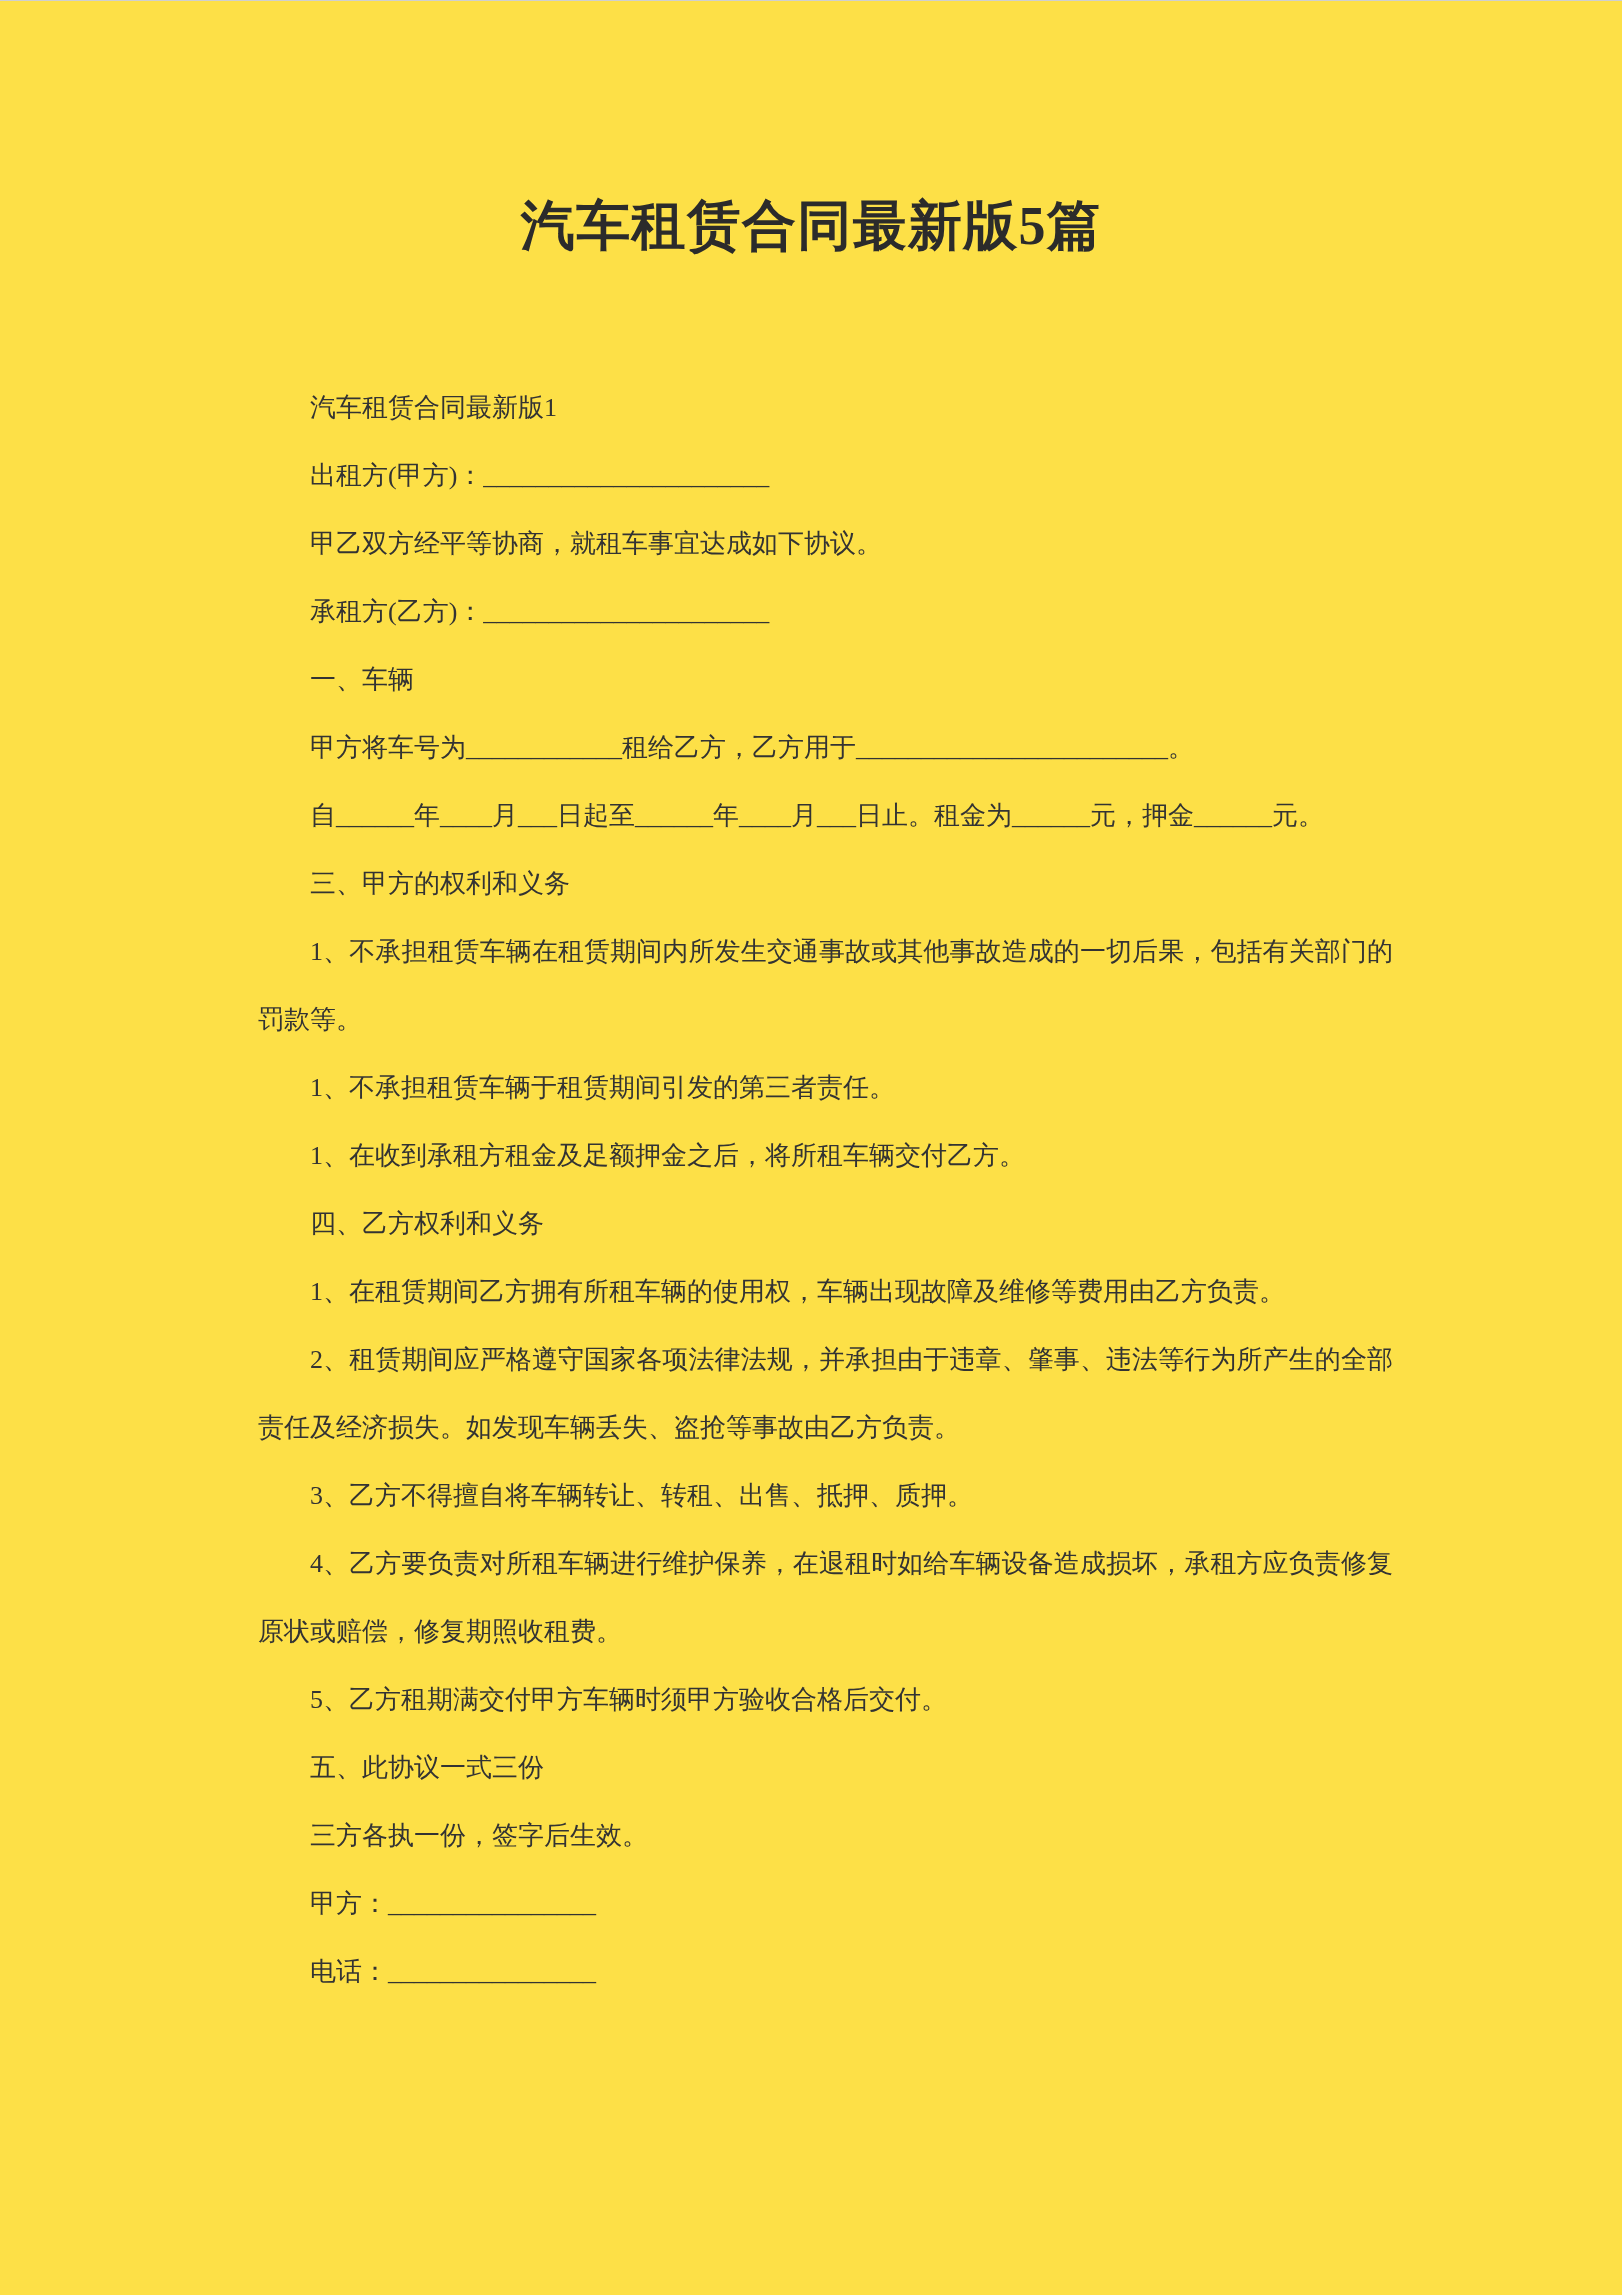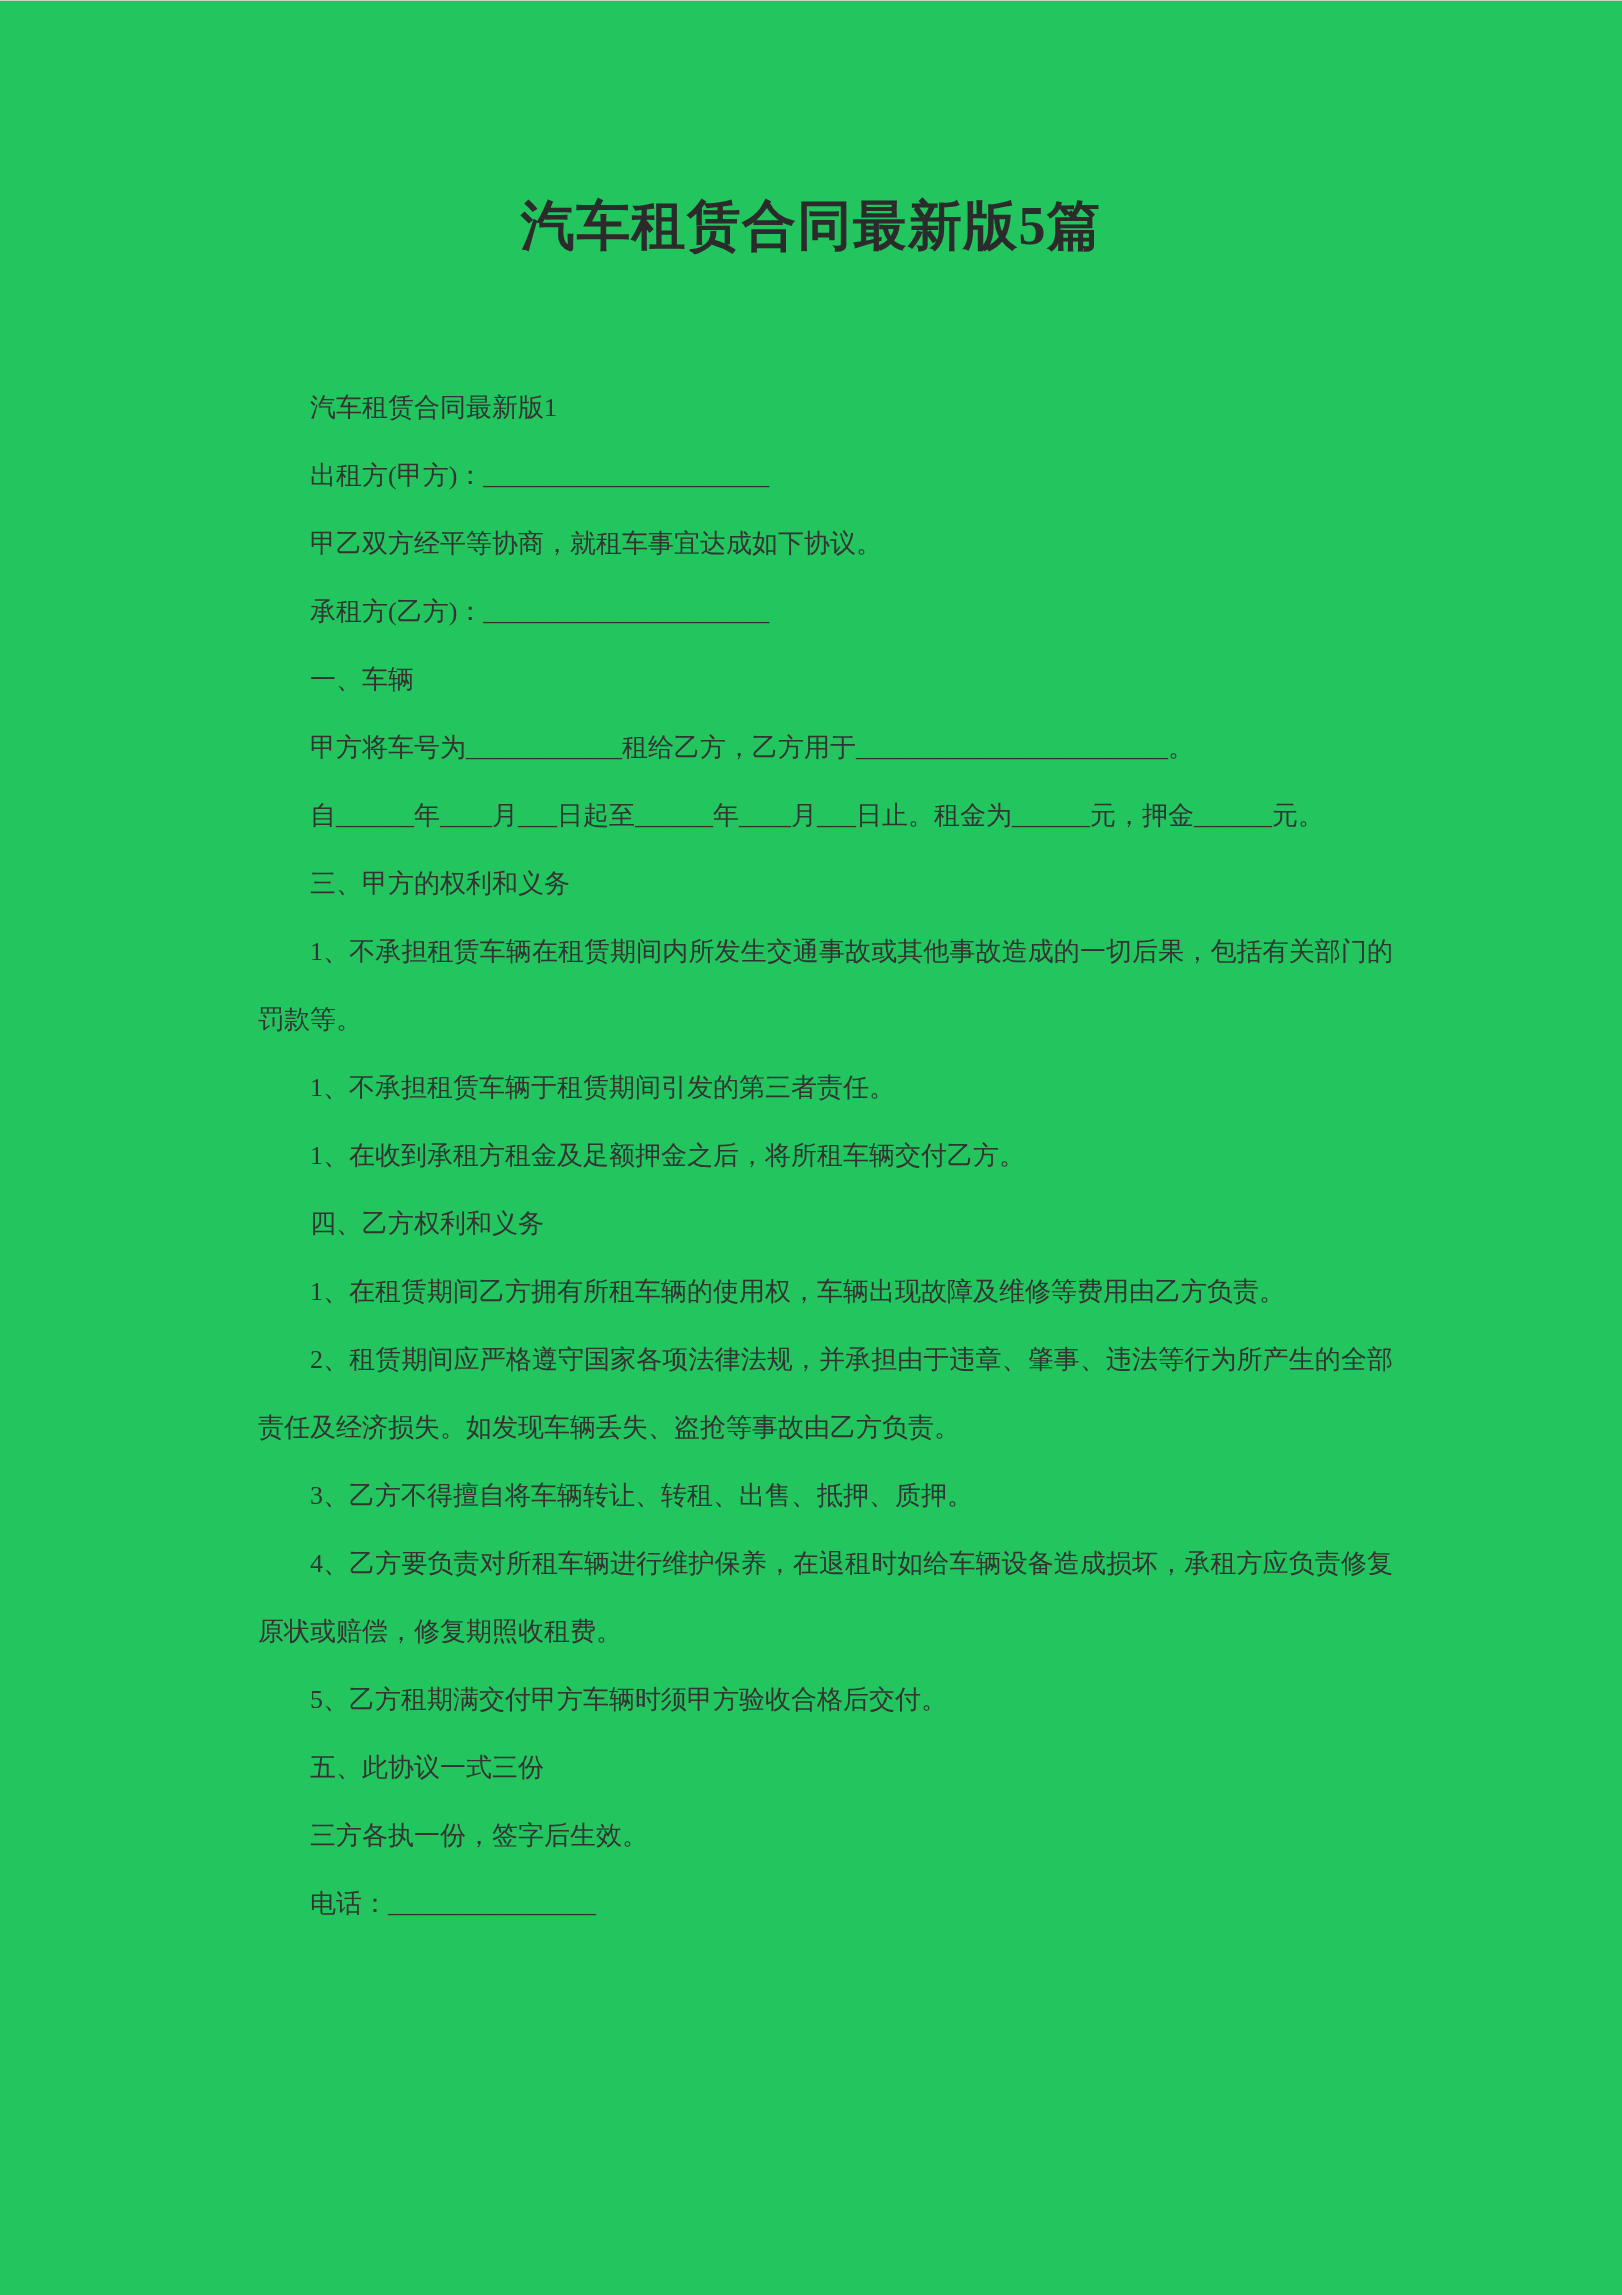--- a/index.html
+++ b/index.html
@@ -4,21 +4,21 @@
 <style>
   html, body {
     margin: 0;
     padding: 0;
     background: #ffffff;
   }
   .page {
     position: relative;
     width: 1623px;
     height: 2295px;
-    background: #22c55e;
+    background: #fde047;
     border-top: 1.3px solid #cfcfcf;
     box-sizing: border-box;
     overflow: hidden;
     font-family: "Liberation Serif", "DejaVu Serif", serif;
     color: #333333;
   }
   .doc-title {
     margin: 196px 0 0 0;
     text-align: center;
     font-size: 54px;
@@ -60,16 +60,17 @@
       <p class="para">1、不承担租赁车辆于租赁期间引发的第三者责任。</p>
       <p class="para">1、在收到承租方租金及足额押金之后，将所租车辆交付乙方。</p>
       <p class="para">四、乙方权利和义务</p>
       <p class="para">1、在租赁期间乙方拥有所租车辆的使用权，车辆出现故障及维修等费用由乙方负责。</p>
       <p class="para">2、租赁期间应严格遵守国家各项法律法规，并承担由于违章、肇事、违法等行为所产生的全部责任及经济损失。如发现车辆丢失、盗抢等事故由乙方负责。</p>
       <p class="para">3、乙方不得擅自将车辆转让、转租、出售、抵押、质押。</p>
       <p class="para">4、乙方要负责对所租车辆进行维护保养，在退租时如给车辆设备造成损坏，承租方应负责修复原状或赔偿，修复期照收租费。</p>
       <p class="para">5、乙方租期满交付甲方车辆时须甲方验收合格后交付。</p>
       <p class="para">五、此协议一式三份</p>
       <p class="para">三方各执一份，签字后生效。</p>
+      <p class="para">甲方：________________</p>
       <p class="para">电话：________________</p>
     </div>
 </div>
 
 
 </body></html>

